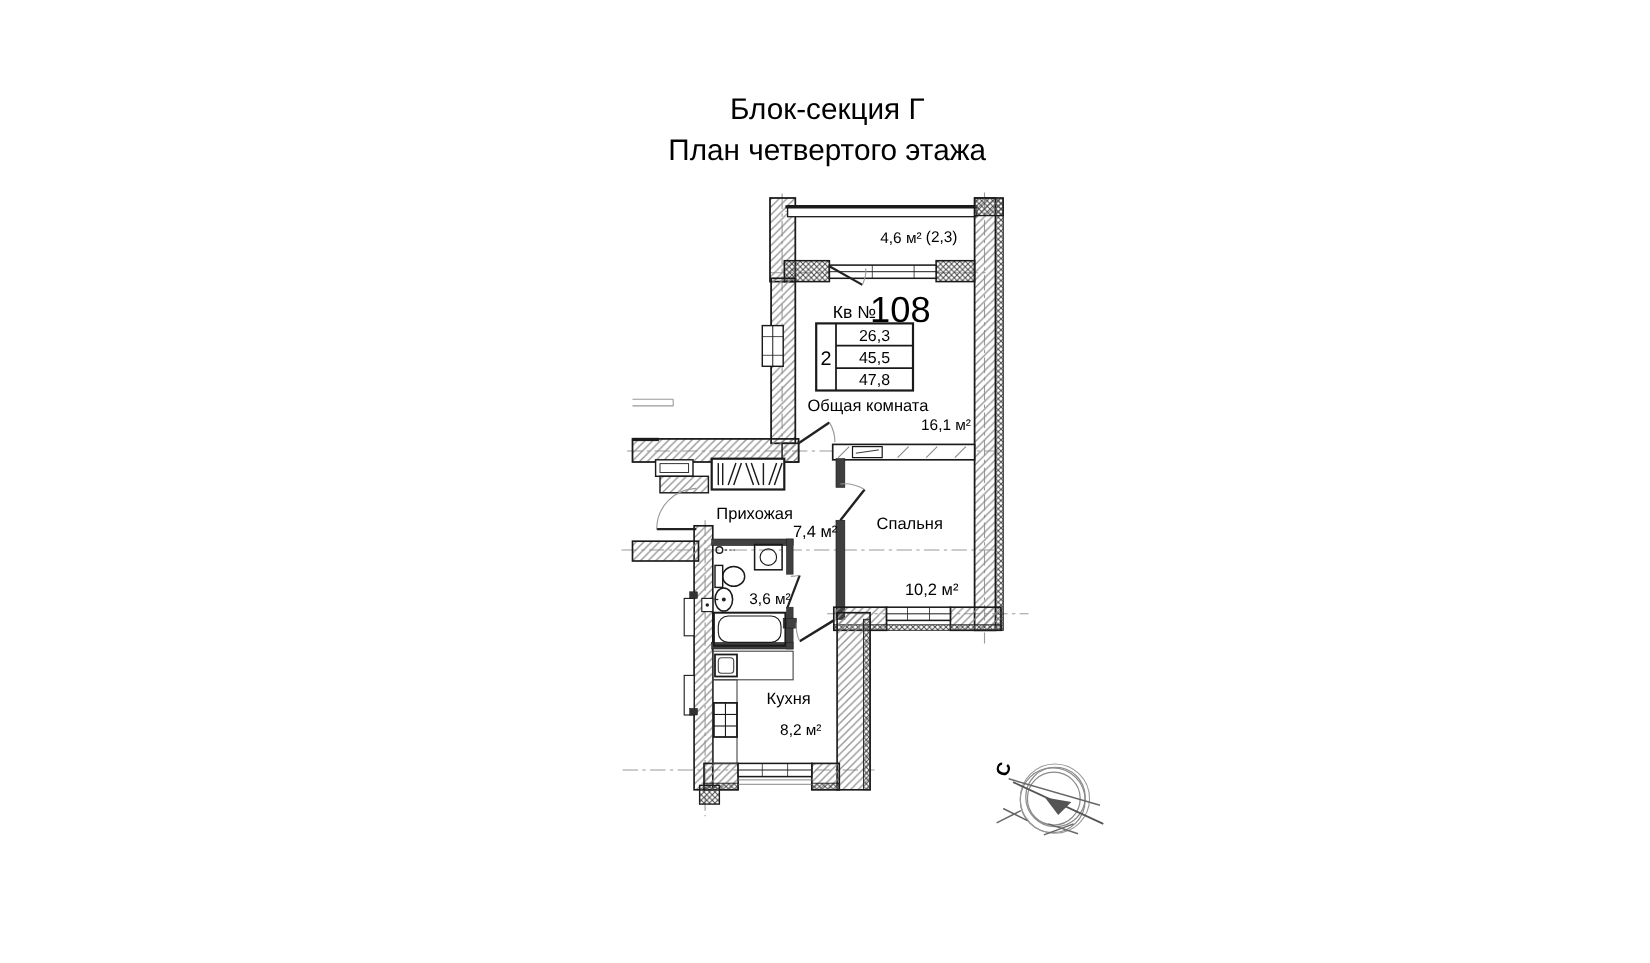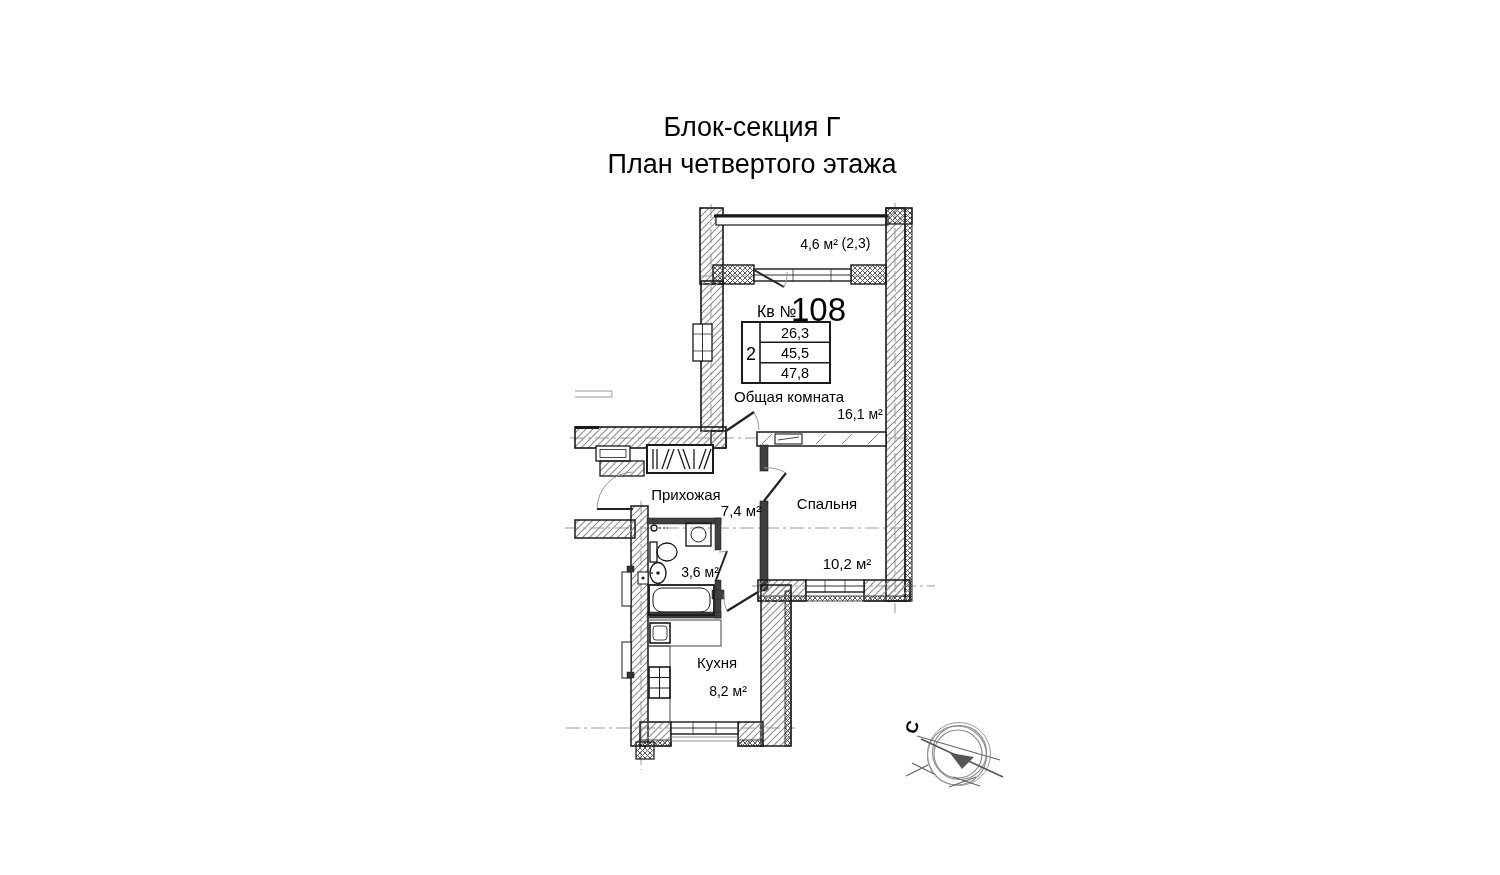--- a/index.html
+++ b/index.html
@@ -1,17 +1,17 @@
 <!DOCTYPE html>
 <html><head>
 <meta charset="utf-8">
 <style>
   html,body{margin:0;padding:0;background:#ffffff;}
   .stage{position:relative;width:1500px;height:838px;background:#ffffff;overflow:hidden;
-         font-family:"Liberation Sans",sans-serif;margin-top:28px;}
+         font-family:"Liberation Sans",sans-serif;}
   svg{position:absolute;left:0;top:0;}
   text{fill:#000;font-family:"Liberation Sans",sans-serif;}
 </style>
 </head>
 <body>
 
 <div class="stage">
 <svg width="1500" height="875" viewBox="0 0 1500 875">
   <defs>
     <pattern id="hatch" patternUnits="userSpaceOnUse" width="7" height="7">

